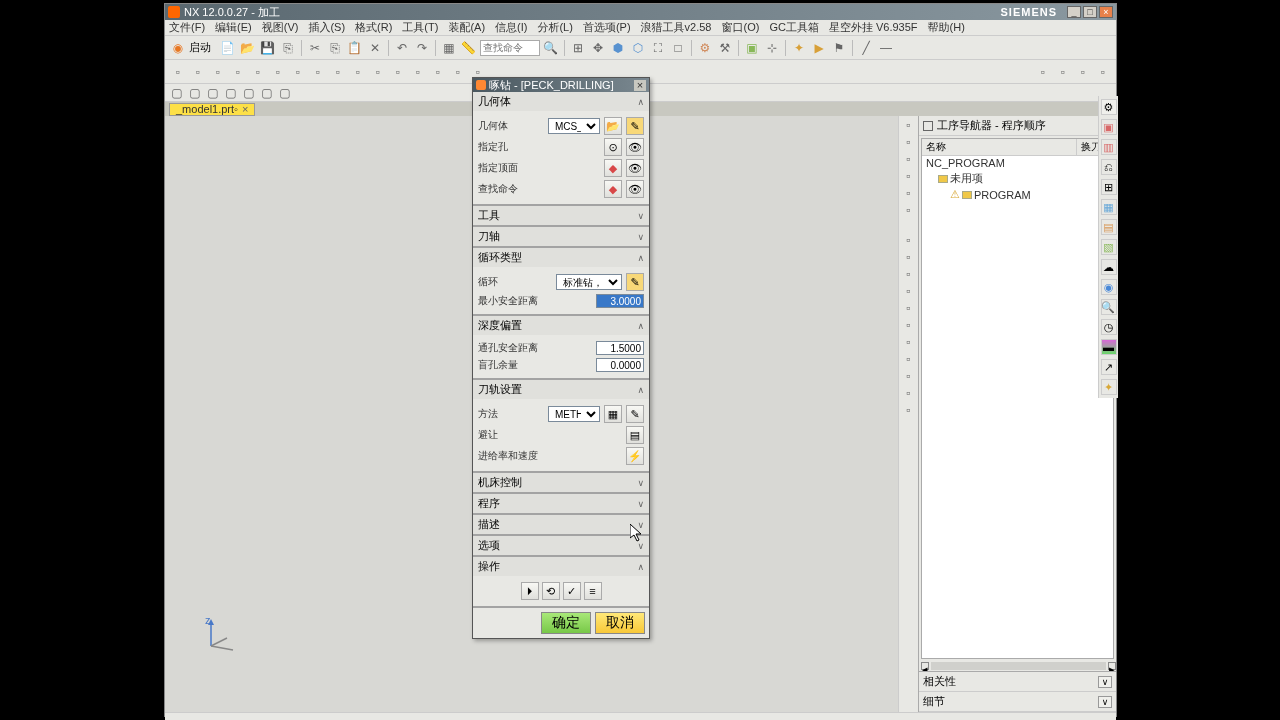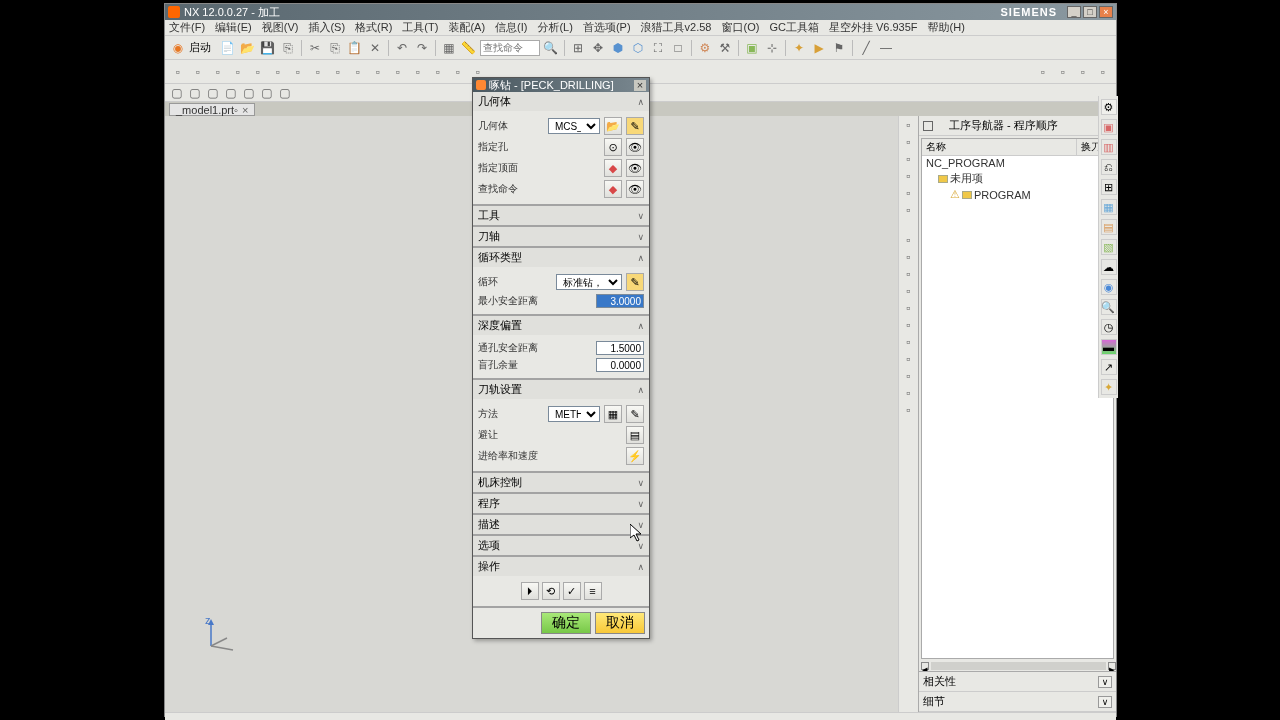--- a/index.html
+++ b/index.html
@@ -12,29 +12,29 @@
 .winbtn{width:14px;height:12px;background:#d4d0c8;border:1px solid #666;margin-left:2px;text-align:center;line-height:10px;color:#333;font-size:9px}
 .winbtn.close{background:#e8814a;color:#fff}
 .menubar{height:16px;background:#e8e8e4;display:flex;align-items:flex-end;padding:0 4px;border-bottom:1px solid #ccc}
 .menubar span{margin-right:10px;color:#333}
 .toolbar{height:24px;background:#e8e8e4;display:flex;align-items:center;padding:2px 4px;border-bottom:1px solid #ccc;gap:2px}
 .tbtn{width:18px;height:18px;background:#e8e8e4;border:1px solid transparent;display:inline-flex;align-items:center;justify-content:center;color:#666;font-size:12px}
 .tsep{width:1px;height:16px;background:#bbb;margin:0 2px}
 .searchbox{width:60px;height:16px;border:1px solid #aaa;background:#fff;font-size:10px;color:#999;padding:0 2px}
 .work{display:flex;height:calc(100% - 116px);position:relative}
 .tabbar{height:14px;background:#c8c8c0;display:flex;align-items:center;padding:0 4px}
-.tab{background:#e5e5e5;border:1px solid #999;padding:0 6px;font-size:10px;color:#333;height:13px;display:flex;align-items:flex-start}
+.tab{background:#fde047;border:1px solid #999;padding:0 6px;font-size:10px;color:#333;height:13px;display:flex;align-items:center}
 .tab .x{margin-left:4px;color:#666;cursor:pointer}
 .viewport{flex:1;background:#d8d8d4;position:relative}
 .csys{position:absolute;left:36px;bottom:56px;width:40px;height:40px}
 .csys svg{width:40px;height:40px}
 .rtool{width:20px;background:#e8e8e4;border-left:1px solid #ccc;display:flex;flex-direction:column;gap:3px;padding:2px;align-items:center}
 .rtool .tbtn{width:14px;height:14px}
 .navpanel{width:198px;background:#e8e8e4;border-left:1px solid #aaa;display:flex;flex-direction:column}
-.navhdr{padding:2px 4px;border-bottom:1px solid #ccc;display:flex;align-items:center;gap:16px}
+.navhdr{padding:2px 4px;border-bottom:1px solid #ccc;display:flex;align-items:center;gap:4px}
 .navhdr .sq{width:10px;height:10px;border:1px solid #666}
 .tree{flex:1;background:#fff;margin:2px;border:1px solid #aaa;overflow:auto}
 .tree .thdr{display:flex;background:#e8e8e4;border-bottom:1px solid #ccc}
 .tree .thdr div{padding:1px 4px;border-right:1px solid #ccc;font-size:10px}
 .tree .trow{padding:1px 4px;font-size:10px;color:#333;display:flex;align-items:center;gap:2px}
 .tree .trow.child{padding-left:16px}
 .tree .trow.child2{padding-left:28px}
 .folder{width:10px;height:8px;background:#f0c848;border:1px solid #aa8;display:inline-block}
 .prop{border-top:1px solid #aaa}
 .prop .prow{display:flex;align-items:center;padding:2px 4px;background:#e8e8e4;border-bottom:1px solid #ccc}

